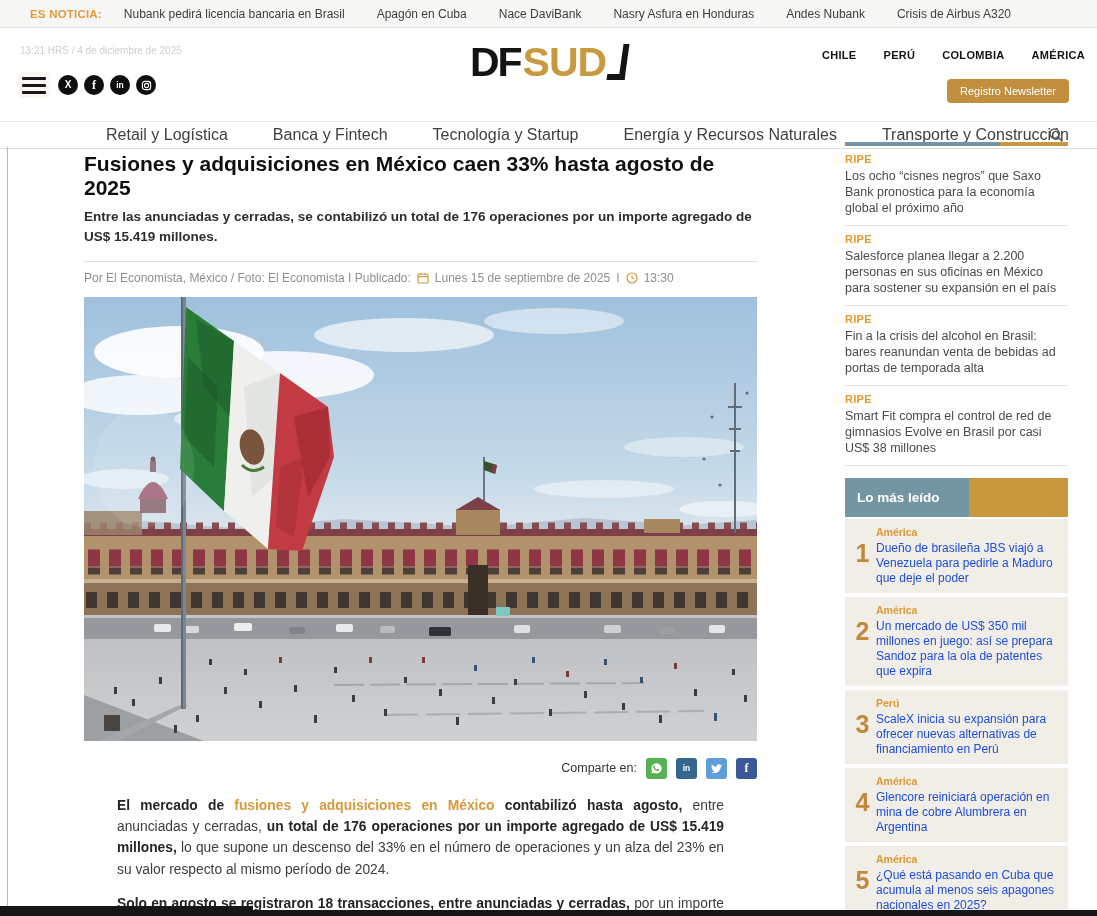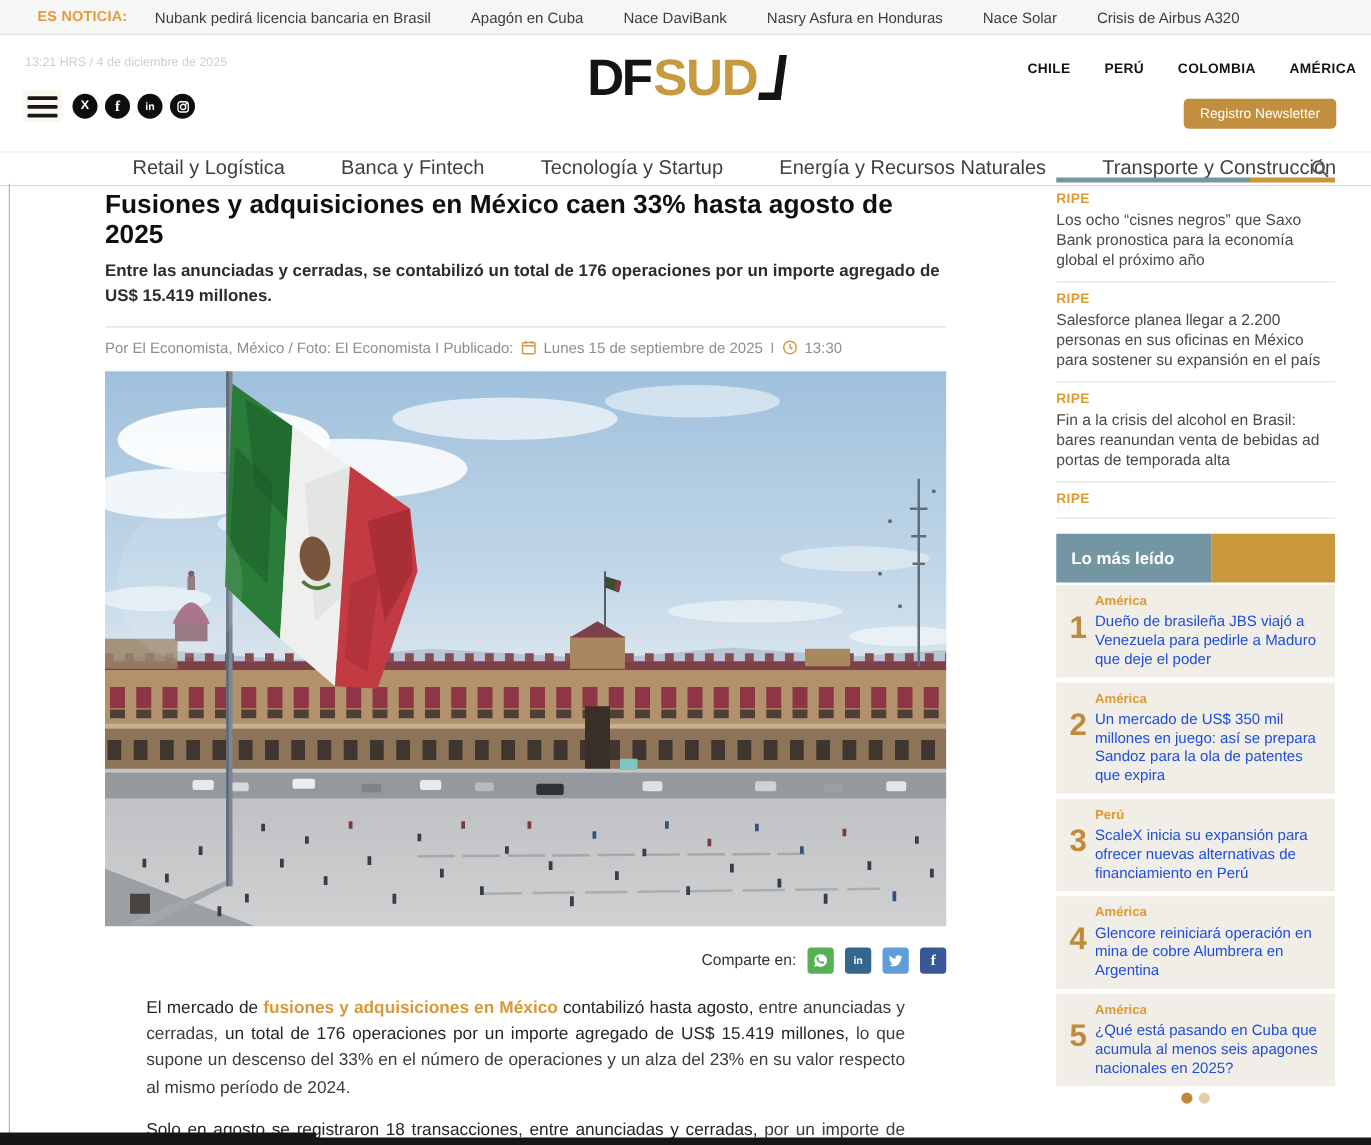--- a/index.html
+++ b/index.html
@@ -59,21 +59,21 @@
   .byline{margin-top:9px;font-size:12px;color:#8e8e8c;display:flex;align-items:center;gap:6px;}
   .byline .sep{color:#9a9a98;}
   .ico{display:inline-block;vertical-align:middle;}
   .hero{margin-top:12px;width:673px;height:444px;display:block;background:#cddcea;}
   .share-row{margin-top:17px;display:flex;justify-content:flex-end;align-items:center;gap:7px;
     font-size:12.5px;color:#333;}
   .share-icon{width:21px;height:21px;border-radius:3px;color:#fff;display:flex;align-items:center;
     justify-content:center;cursor:pointer;margin-left:2px;}
   .article-body{margin-top:16px;padding:0 33px;font-size:13.8px;line-height:1.55;color:#3d3d3d;text-align:justify;}
   .article-body p{margin:0 0 13px;}
-  .b{font-weight:400;color:#252525;}
+  .b{font-weight:700;color:#252525;}
   .lnk{color:#d6993b;font-weight:700;cursor:pointer;}
   
   .sidebar{position:absolute;left:845px;top:142px;width:223px;}
   .sidebar-topbar{height:4px;display:flex;}
   .tb-blue{width:155px;background:#7495a2;}
   .tb-gold{flex:1;background:#c9973c;}
   .ripe-item{padding:7px 0 9px;border-bottom:1px solid #e4e4e2;cursor:pointer;}
   .ripe-tag{color:#e09a2f;font-weight:700;font-size:11px;letter-spacing:.3px;display:block;}
   .ripe-title{margin-top:3px;font-size:12.5px;line-height:16px;color:#4a4a4a;}
   .most-read{margin-top:12px;}
@@ -95,21 +95,21 @@
 </head>
 <body>
 
 <div class="ticker">
   <span class="ticker-label">ES NOTICIA:</span>
   <span class="ticker-items" id="ticker-items">
       <span class="ticker-item">Nubank pedirá licencia bancaria en Brasil</span>
       <span class="ticker-item">Apagón en Cuba</span>
       <span class="ticker-item">Nace DaviBank</span>
       <span class="ticker-item">Nasry Asfura en Honduras</span>
-      <span class="ticker-item">Nace Solar</span>
+      <span class="ticker-item">Andes Nubank</span>
       <span class="ticker-item">Crisis de Airbus A320</span>
     </span>
 </div>
 
 <div class="header">
   <div class="timestamp">13:21 HRS / 4 de diciembre de 2025</div>
   <div class="hamburger">
       <span></span>
       <span></span>
       <span></span>
@@ -379,20 +379,21 @@
       <div class="ripe-item">
         <span class="ripe-tag">RIPE</span>
         <div class="ripe-title">Salesforce planea llegar a 2.200 personas en sus oficinas en México para sostener su expansión en el país</div>
       </div>
       <div class="ripe-item">
         <span class="ripe-tag">RIPE</span>
         <div class="ripe-title">Fin a la crisis del alcohol en Brasil: bares reanundan venta de bebidas ad portas de temporada alta</div>
       </div>
       <div class="ripe-item">
         <span class="ripe-tag">RIPE</span>
+        <div class="ripe-title">Smart Fit compra el control de red de gimnasios Evolve en Brasil por casi US$ 38 millones</div>
       </div>
     </div>
   <div class="most-read">
     <div class="mr-header">
       <div class="mr-header-blue">Lo más leído</div>
       <div class="mr-header-gold"></div>
     </div>
     <div id="mr-list">
         <div class="mr-item">
           <div class="mr-rank">1</div>

